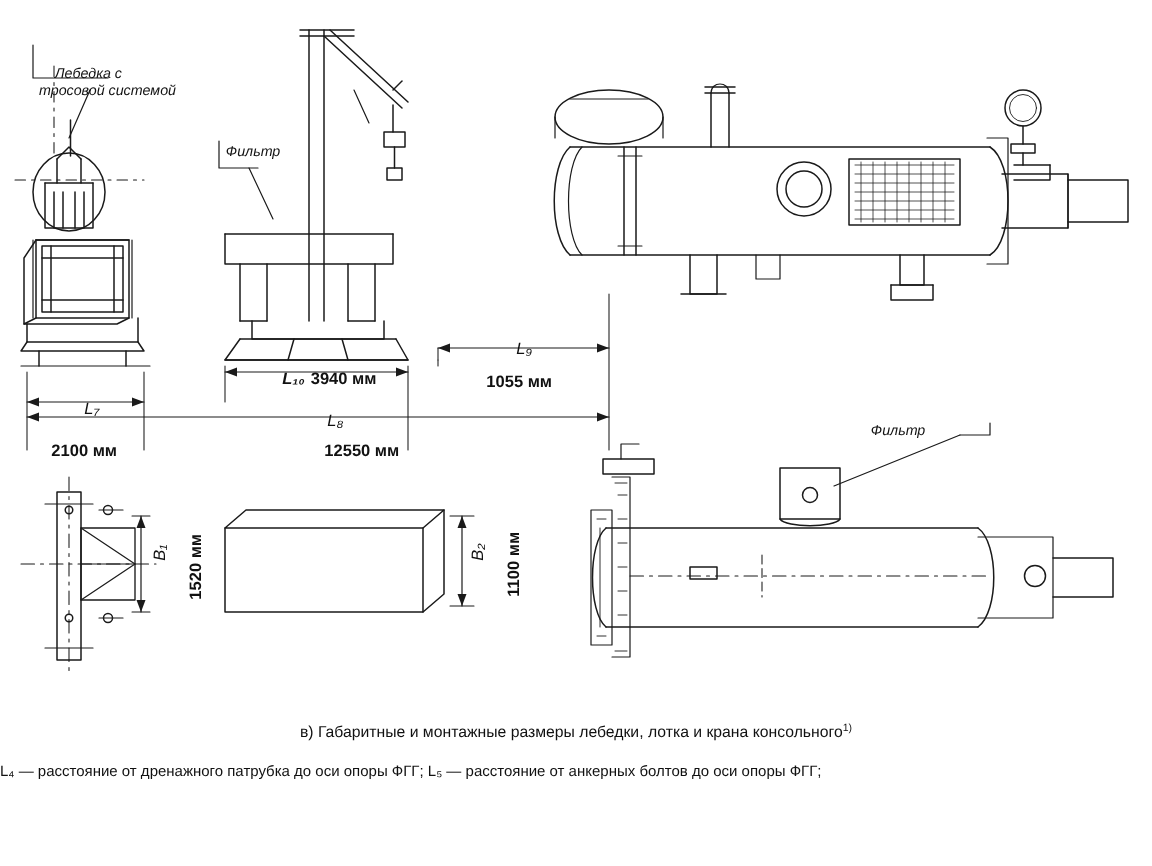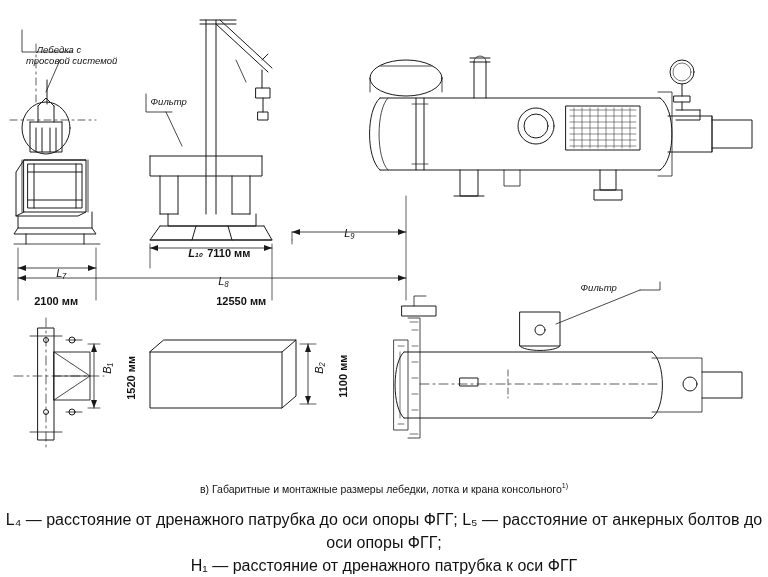--- a/index.html
+++ b/index.html
@@ -28,22 +28,22 @@
     font-size:10.5px;
   }
   .vert{
     transform-origin:0 0;
     transform:rotate(-90deg);
   }
   .callout{font-size:9.5px;font-style:italic;}
   .legend{
     position:absolute;
     left:0;width:768px;
-    text-align:center;
-    font-size:16px;
+    text-align:left;
+    font-size:10px;
     line-height:1.45;
   }
   sup{font-size:7px;}
 </style>
 </head>
 <body>
 
 <div class="stage">
 
   <svg class="draw" viewBox="0 0 768 577">
@@ -260,33 +260,36 @@
   </div>
 
   <div class="lbl dimi" style="left:44px;top:254px;">
     <span>L₇</span>
   </div>
   <div class="lbl dim" style="left:22px;top:282px;">
     <span>2100 мм</span>
   </div>
 
   <div class="lbl dim" style="left:176px;top:234px;">
-    <span class="dimi">L₁₀</span><span style="margin-left:4px;">7110 мм</span>
+    <span class="dimi">L₁₀</span><span style="margin-left:4px;">3940 мм</span>
   </div>
 
   <div class="lbl dimi" style="left:206px;top:262px;">
     <span>L₈</span>
   </div>
   <div class="lbl dim" style="left:204px;top:282px;">
     <span>12550 мм</span>
   </div>
 
   <div class="lbl dimi" style="left:332px;top:214px;">
     <span>L₉</span>
   </div>
+  <div class="lbl dim" style="left:312px;top:236px;">
+    <span>1055 мм</span>
+  </div>
 
   <div class="lbl dimi vert" style="left:88px;top:386px;">
     <span>B₁</span>
   </div>
   <div class="lbl dim vert" style="left:112px;top:412px;">
     <span>1520 мм</span>
   </div>
 
   <div class="lbl dimi vert" style="left:300px;top:386px;">
     <span>B₂</span>
@@ -294,16 +297,15 @@
   <div class="lbl dim vert" style="left:324px;top:410px;">
     <span>1100 мм</span>
   </div>
 
   <div class="caption" style="top:482px;">
     <span>в) Габаритные и монтажные размеры лебедки, лотка и крана консольного</span><sup>1)</sup>
   </div>
 
   <div class="legend" style="top:508px;">
     <div>L₄ — расстояние от дренажного патрубка до оси опоры ФГГ; L₅ — расстояние от анкерных болтов до оси опоры ФГГ;</div>
-    <div>H₁ — расстояние от дренажного патрубка к оси ФГГ</div>
   </div>
 
 </div>
 
 </body></html>

